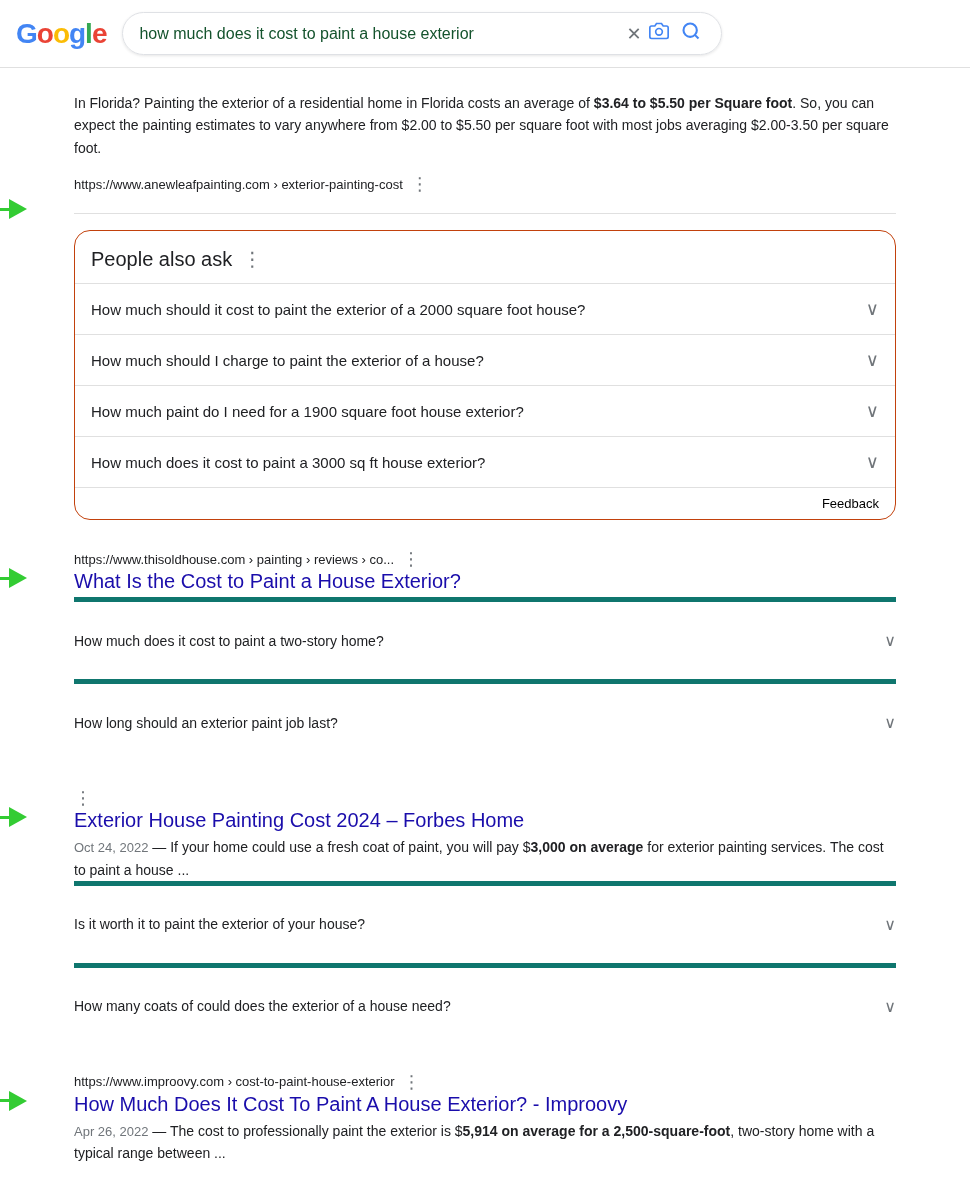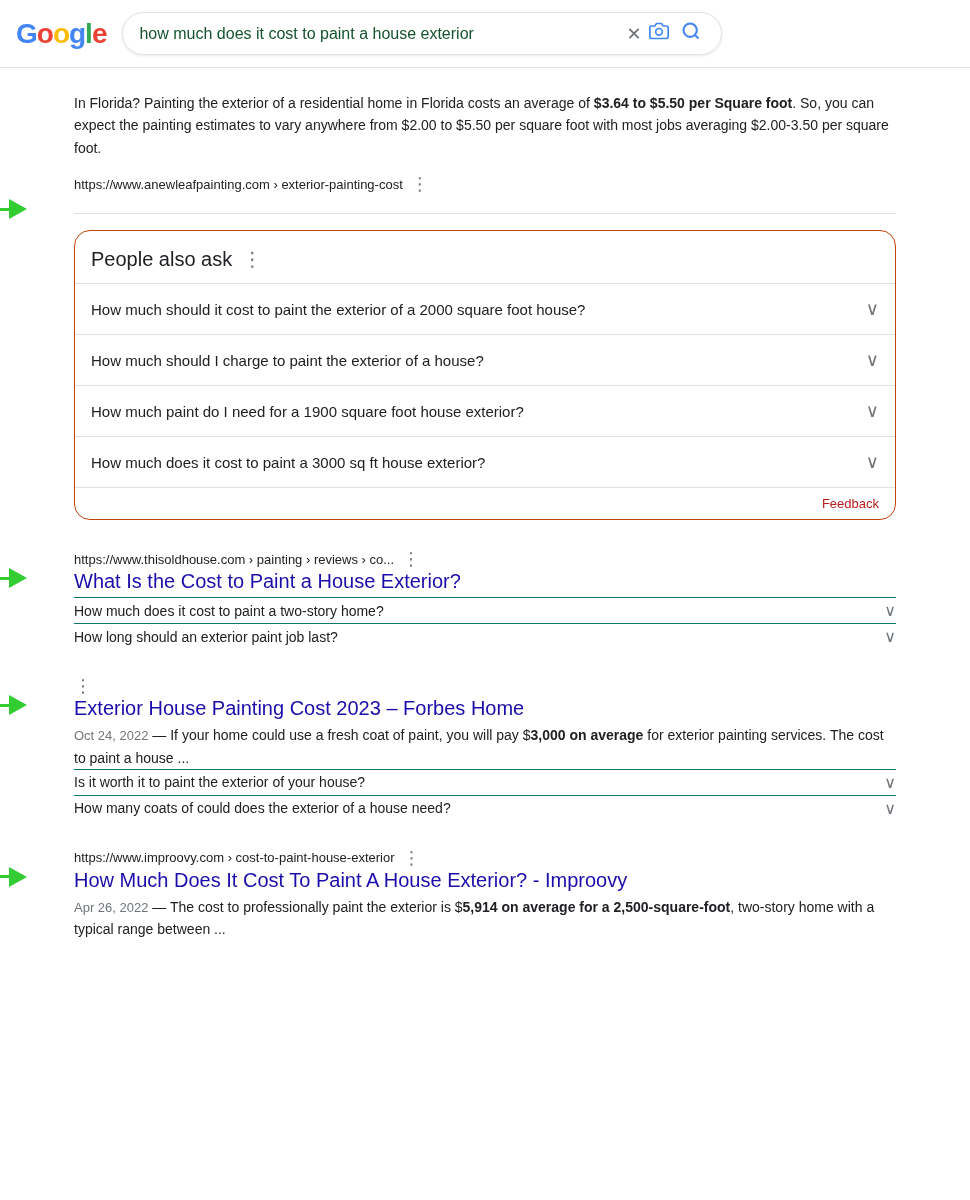--- a/index.html
+++ b/index.html
@@ -164,31 +164,31 @@
       color: #202124;
     }
     .paa-chevron {
       font-size: 18px;
       color: #70757a;
     }
     .paa-feedback {
       text-align: right;
       padding: 8px 16px;
       font-size: 13px;
-      color: #b91c1c;
+      color: #000000;
       border-top: 1px solid #e0e0e0;
     }
 
     
     .expandable-item {
       display: flex;
       justify-content: space-between;
       align-items: center;
-      padding: 3px 0;
-      border-top: 1px solid #0f766e;
+      padding: 29px 0;
+      border-top: 5px solid #0f766e;
       cursor: pointer;
       gap: 36px;
     }
     .expandable-question {
       font-size: 14px;
       color: #202124;
     }
     .expandable-chevron {
       font-size: 16px;
       color: #70757a;
@@ -298,21 +298,21 @@
   </div>
 
   <div style="position:relative; margin-bottom: 28px;">
     <div style="position:absolute; left:-130px; top:18px; display:flex; align-items:center;">
       <div style="width:65px; height:3px; background:#33cc33;"></div>
       <div style="width:0;height:0;border-top:10px solid transparent;border-bottom:10px solid transparent;border-left:18px solid #33cc33;"></div>
     </div>
     <div class="result-url-row">
       <button class="result-more-btn">⋮</button>
     </div>
-    <a class="result-title">Exterior House Painting Cost 2023 – Forbes Home</a>
+    <a class="result-title">Exterior House Painting Cost 2024 – Forbes Home</a>
     <div class="result-snippet">
       <span class="result-date">Oct 24, 2022</span>
       <span> — </span>
       <span>If your home could use a fresh coat of paint, you will pay $</span><strong>3,000 on average</strong><span> for exterior painting services. The cost to paint a house ...</span>
     </div>
     <div class="expandable-item">
       <span class="expandable-question">Is it worth it to paint the exterior of your house?</span>
       <span class="expandable-chevron">∨</span>
     </div>
     <div class="expandable-item">

